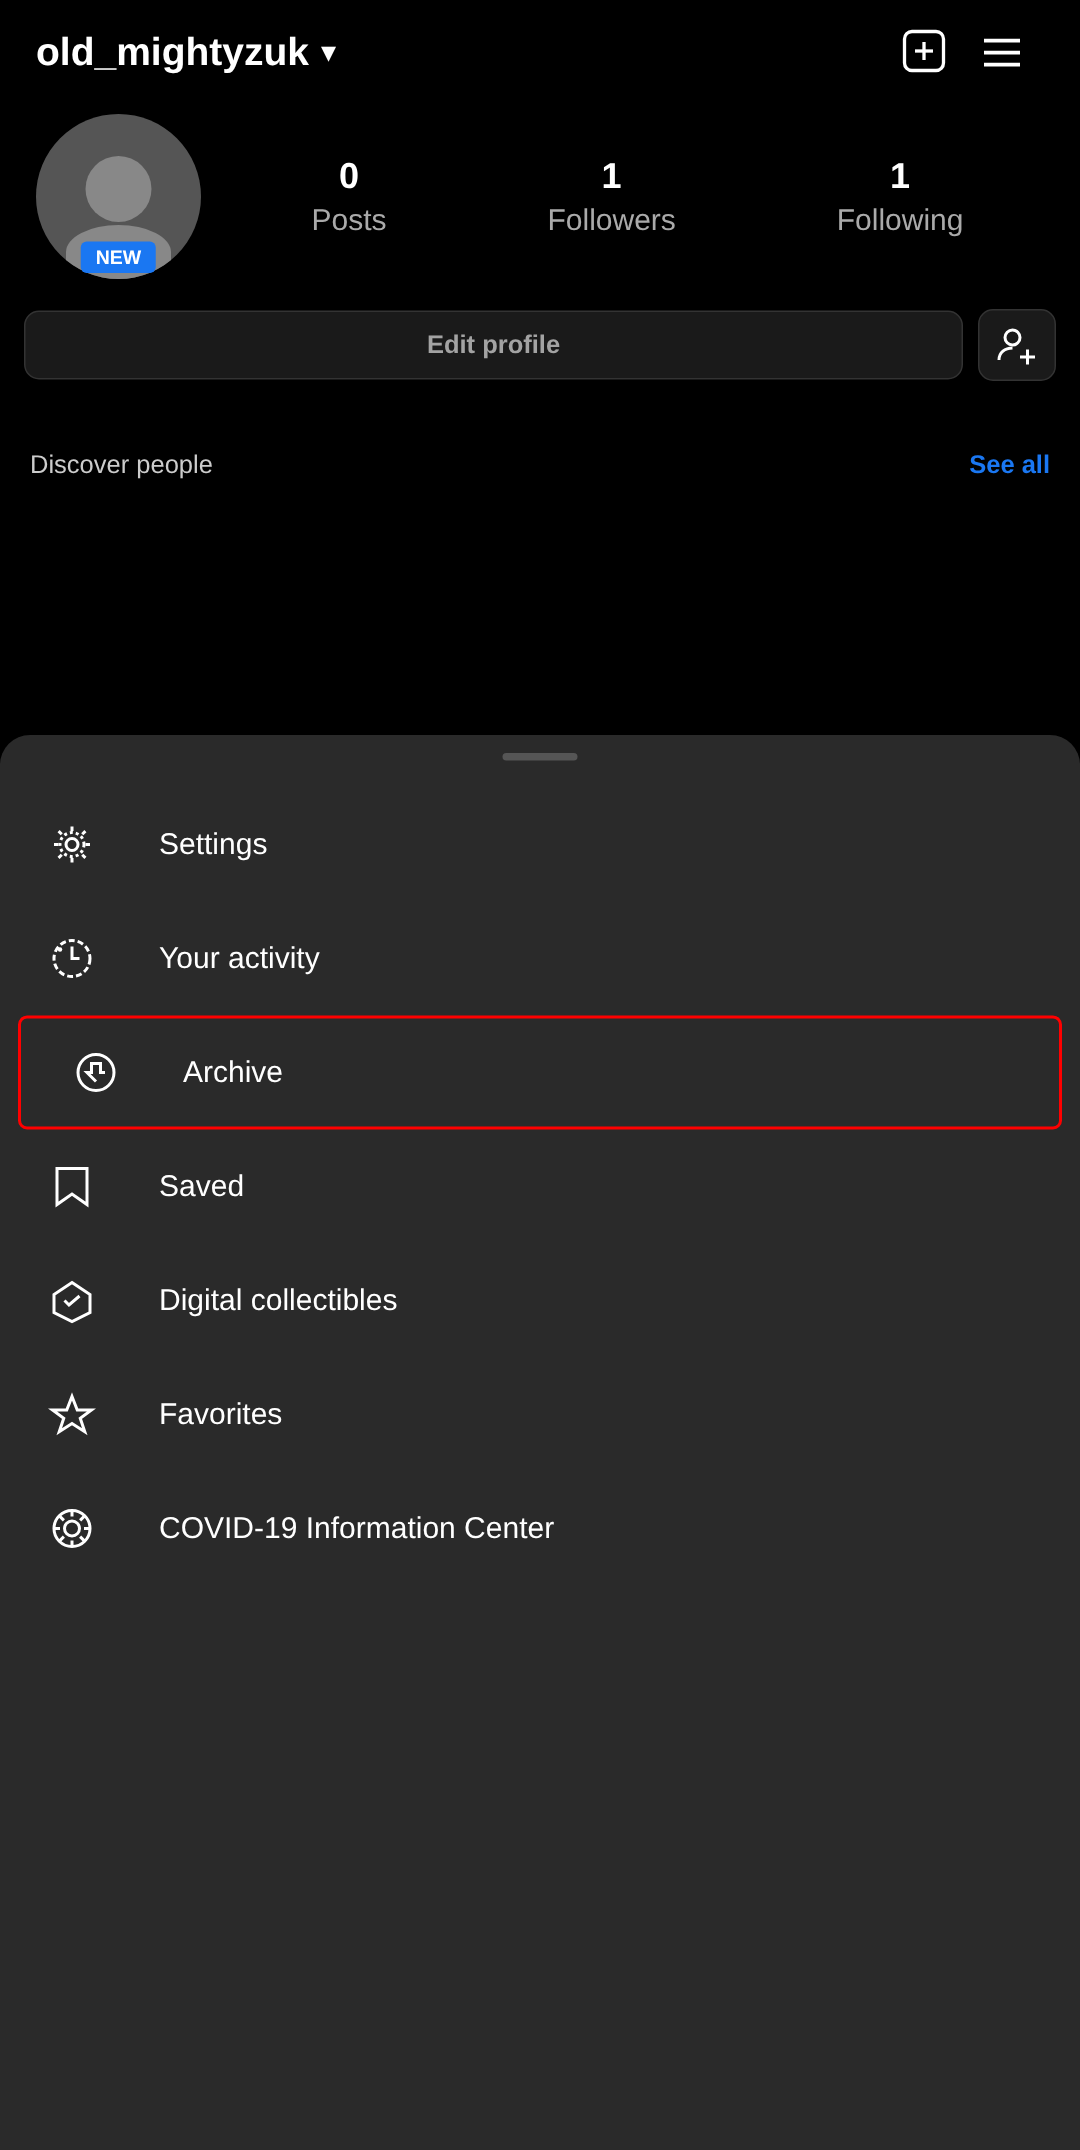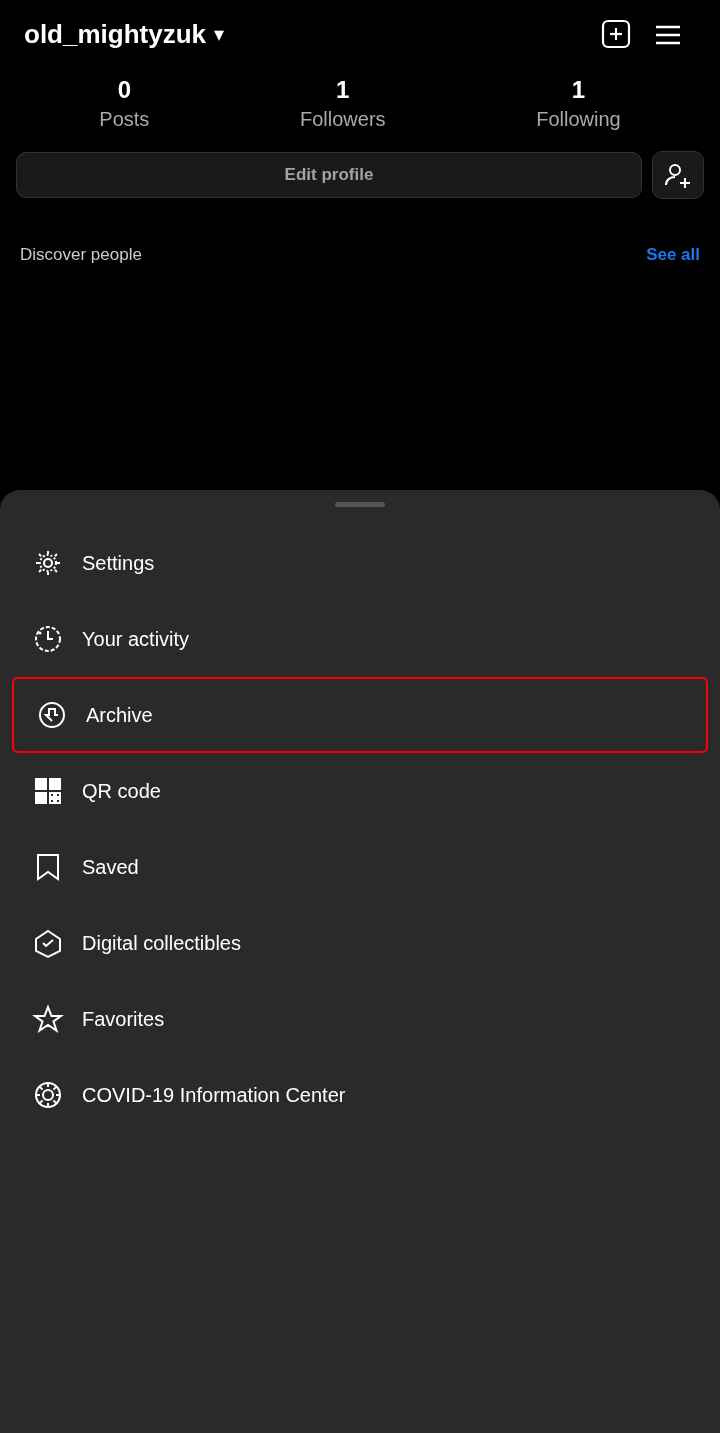--- a/index.html
+++ b/index.html
@@ -197,29 +197,29 @@
       background: #555;
       border-radius: 3px;
     }
     .menu-list {
       padding: 10px 0;
     }
     .menu-item {
       display: flex;
       align-items: center;
       padding: 20px 30px;
-      gap: 16px;
+      gap: 40px;
       cursor: pointer;
       position: relative;
     }
     .menu-item.highlighted {
       border: 2px solid red;
       border-radius: 4px;
       margin: 0 10px;
-      padding: 18px 20px;
+      padding: 18px 32px;
     }
     .menu-icon {
       width: 36px;
       height: 36px;
       display: flex;
       align-items: center;
       justify-content: center;
       flex-shrink: 0;
       color: #fff;
     }
@@ -253,20 +253,29 @@
       <svg width="32" height="32" viewBox="0 0 32 32" fill="none" stroke="#fff" stroke-width="2.5">
         <line x1="4" y1="9" x2="28" y2="9"></line>
         <line x1="4" y1="17" x2="28" y2="17"></line>
         <line x1="4" y1="25" x2="28" y2="25"></line>
       </svg>
     </div>
   </div>
 </div>
 
 <div class="profile-section">
+  <div class="avatar-container">
+    <div class="avatar-circle">
+      <div class="avatar-person">
+        <div class="avatar-head"></div>
+        <div class="avatar-body"></div>
+      </div>
+    </div>
+    <div class="new-badge">NEW</div>
+  </div>
   <div class="stats-container">
     <div class="stat-item">
       <span class="stat-number">0</span>
       <span class="stat-label">Posts</span>
     </div>
     <div class="stat-item">
       <span class="stat-number">1</span>
       <span class="stat-label">Followers</span>
     </div>
     <div class="stat-item">
@@ -324,37 +333,20 @@
     <div class="menu-item highlighted" style="border:2px solid red; border-radius:6px; margin: 0 12px;">
       <div class="menu-icon">
         <svg viewBox="0 0 32 32" fill="none" stroke="#fff" stroke-width="2">
           <circle cx="16" cy="16" r="12"></circle>
           <polyline points="16,22 10,16 13,16 13,10 19,10 19,16 22,16"></polyline>
         </svg>
       </div>
       <span class="menu-label">Archive</span>
     </div>
 
-    <div class="menu-item">
-      <div class="menu-icon">
-        <svg viewBox="0 0 32 32" fill="none" stroke="#fff" stroke-width="2">
-          <rect x="4" y="4" width="10" height="10"></rect>
-          <rect x="6" y="6" width="6" height="6" fill="#fff"></rect>
-          <rect x="18" y="4" width="10" height="10"></rect>
-          <rect x="20" y="6" width="6" height="6" fill="#fff"></rect>
-          <rect x="4" y="18" width="10" height="10"></rect>
-          <rect x="6" y="20" width="6" height="6" fill="#fff"></rect>
-          <rect x="18" y="18" width="4" height="4"></rect>
-          <rect x="24" y="18" width="4" height="4"></rect>
-          <rect x="18" y="24" width="4" height="4"></rect>
-          <rect x="24" y="24" width="4" height="4"></rect>
-        </svg>
-      </div>
-      <span class="menu-label">QR code</span>
-    </div>
 
     <div class="menu-item">
       <div class="menu-icon">
         <svg viewBox="0 0 32 32" fill="none" stroke="#fff" stroke-width="2">
           <path d="M6 4h20v24l-10-7L6 28V4z"></path>
         </svg>
       </div>
       <span class="menu-label">Saved</span>
     </div>
 

